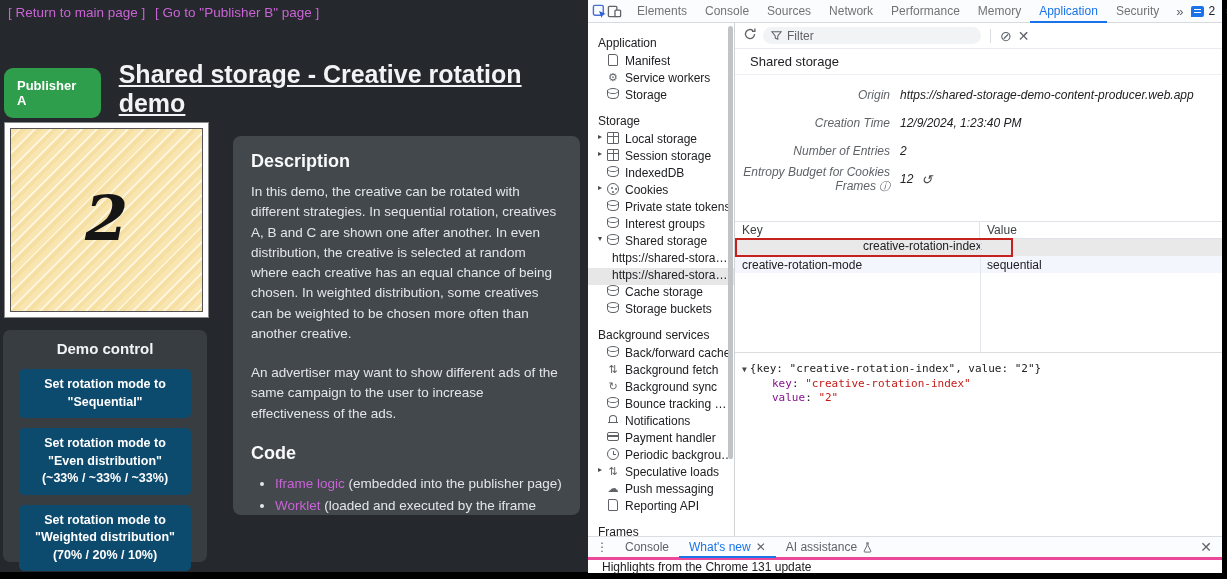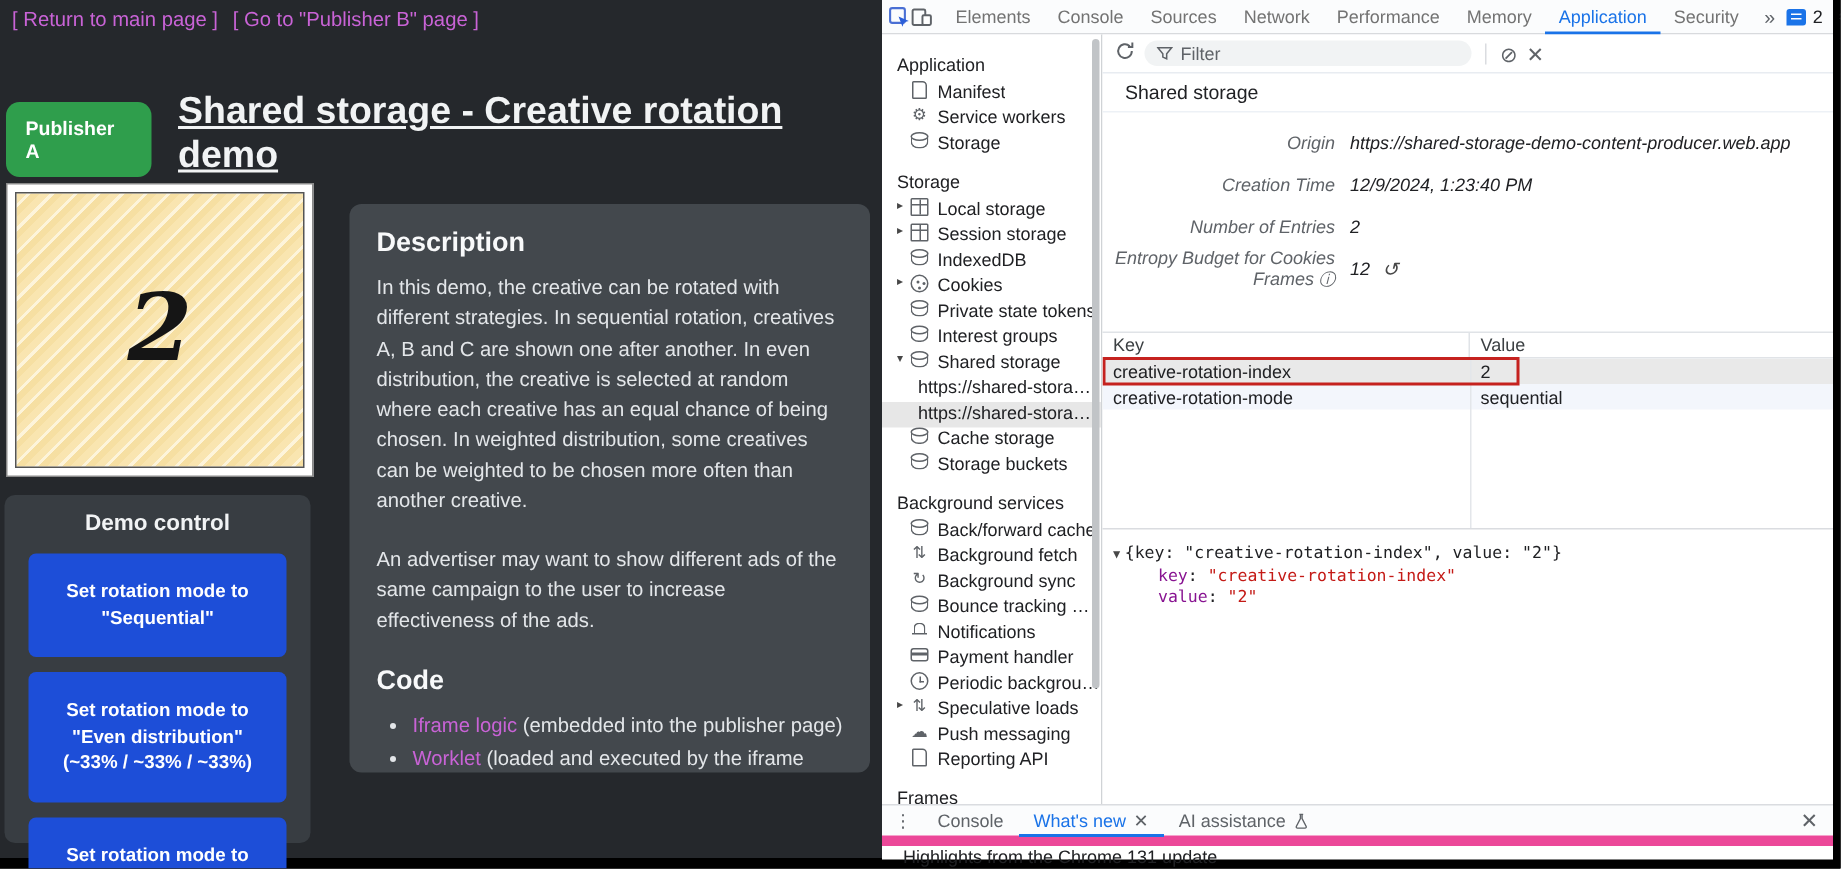--- a/index.html
+++ b/index.html
@@ -20,23 +20,23 @@
   .creative-inner { width:100%; height:100%; border:1px solid #555;
       background:repeating-linear-gradient(135deg, #f9e5b0 0 5px, #fdf4da 5px 7px, #f6dfa2 7px 11px);
       display:flex; align-items:center; justify-content:center; }
   .creative-num { font-family:"DejaVu Serif", serif; font-style:italic; font-weight:bold;
                   font-size:62px; color:#151515; transform:translateY(-2px); }
 
   .demo-card { position:absolute; left:3px; top:330px; width:204px; height:232px;
                background:#383d42; border-radius:7px; padding-top:10px; }
   .demo-title { text-align:center; color:#f1f3f4; font-weight:bold; font-size:15px; }
   .demo-buttons { margin-top:12px; display:flex; flex-direction:column; align-items:center; gap:10px; }
-  .demo-btn { width:172px; background:#1d4ed8; border:none; border-radius:5px; color:#fff;
+  .demo-btn { width:172px; background:#0c4a6e; border:none; border-radius:5px; color:#fff;
               font-family:"Liberation Sans", sans-serif; font-weight:bold; font-size:12.5px;
-              line-height:1.4; padding:17px 4px; cursor:pointer; }
+              line-height:1.4; padding:7px 4px; cursor:pointer; }
 
   .desc-card { position:absolute; left:233px; top:136px; width:347px; height:379px;
                background:#43484d; border-radius:8px; padding:15px 18px; color:#e3e6e9; overflow:hidden; }
   .desc-card h2 { color:#f8f9fa; font-size:18px; font-weight:bold; margin-bottom:10px; }
   .desc-card p { font-size:13.5px; line-height:1.5; margin-bottom:19px; }
   .code-head { margin-top:2px; }
   .desc-card ul { margin:6px 0 0 24px; }
   .desc-card li { font-size:13.5px; line-height:1.5; margin-bottom:2px; }
   .desc-card a { color:#c963d6; text-decoration:none; cursor:pointer; }
 
@@ -115,41 +115,41 @@
   .meta-value { margin-left:10px; color:#202124; display:flex; align-items:center; gap:8px; }
   .info-glyph { color:#5f6368; font-size:11px; margin-left:3px; }
   .reset-glyph { color:#474747; font-size:13px; cursor:pointer; }
 
   .grid { margin-top:28px; border-top:1px solid #e0e3e7; position:relative; height:131px; overflow:hidden; }
   .g-row { height:17px; display:flex; align-items:center; font-size:12px; }
   .g-head { color:#3c4043; border-bottom:1px solid #e0e3e7; background:#fff; position:relative; z-index:2; }
   .g-c1 { width:245px; flex:0 0 245px; padding-left:7px; overflow:hidden; white-space:nowrap; }
   .g-c2 { flex:1; padding-left:7px; overflow:hidden; white-space:nowrap; }
   .g-divider { position:absolute; left:245px; top:0; bottom:0; width:1px; background:#e3e6ea; z-index:1; }
-  .r-sel { background:#e9e9e9; }
+  .r-sel { background:#e9e9e9;flex-direction:column; }
   .r-stripe { background:#f3f6fc; }
   .red-box { position:absolute; left:0; top:16px; width:278px; height:19px;
              border:2px solid #c5221f; z-index:3; pointer-events:none; }
 
   .preview { border-top:1px solid #dadce0; height:158px; padding:9px 0 0 7px;
              font-family:"DejaVu Sans Mono", monospace; font-size:11px; line-height:14px; color:#202124; }
   .pv-toggle { font-size:8px; color:#474747; margin-right:3px; cursor:pointer; }
   .pv-child { padding-left:30px; }
   .pv-name { color:#881391; }
   .pv-str { color:#c41a16; }
 
   
   .drawer-tabs { height:21px; border-top:1px solid #dadce0; display:flex; align-items:center;
                  background:#fbfcfd; color:#5f6368; }
   .kebab { padding:0 8px; color:#5f6368; font-size:12px; cursor:pointer; letter-spacing:-1px; }
   .d-tab { padding:0 10px; height:21px; line-height:21px; cursor:pointer; display:flex; align-items:center; gap:5px; }
   .d-tab.active { color:#1a73e8; box-shadow:inset 0 -2px 0 #1a73e8; }
   .d-close { color:#5f6368; font-size:12px; cursor:pointer; }
   .drawer-right { margin-left:auto; padding-right:10px; }
-  .highlights { height:16px; background:#fff; border-top:7px solid #ec4899; font-size:12px;
+  .highlights { height:16px; background:#fff; border-top:3px solid #ec4899; font-size:12px;
                 line-height:14px; padding-left:14px; color:#202124; }
 </style>
 </head>
 <body>
 
 <div class="stage">
 
   <div class="page">
     <div class="nav-links">
       <a>[ Return to main page ]</a>

